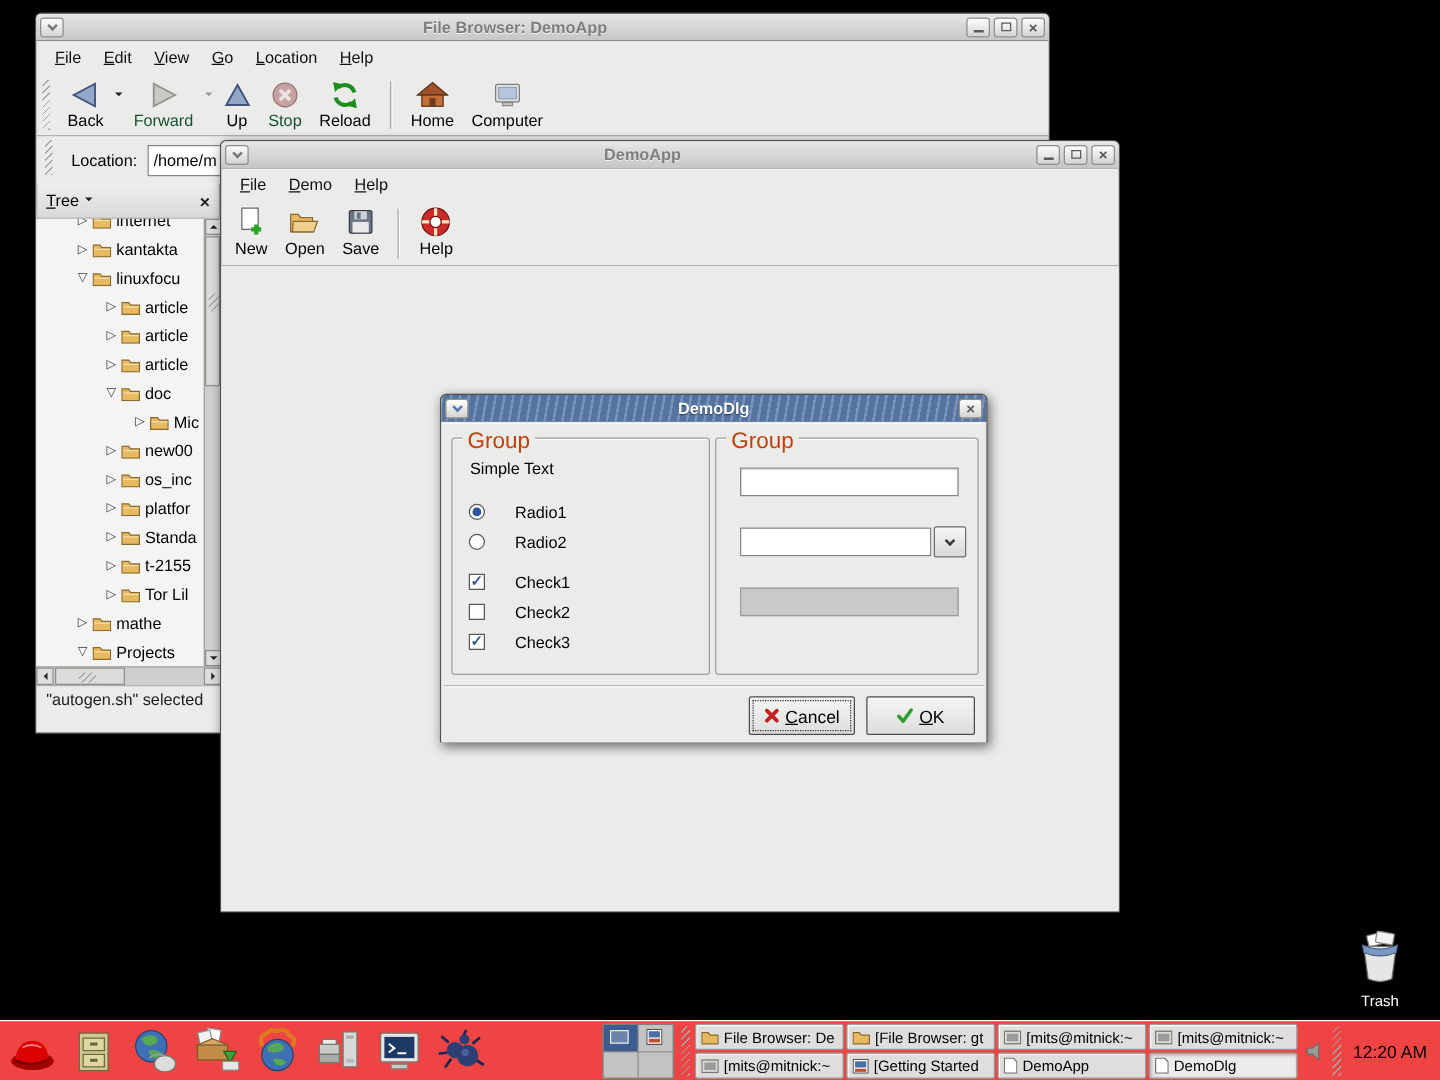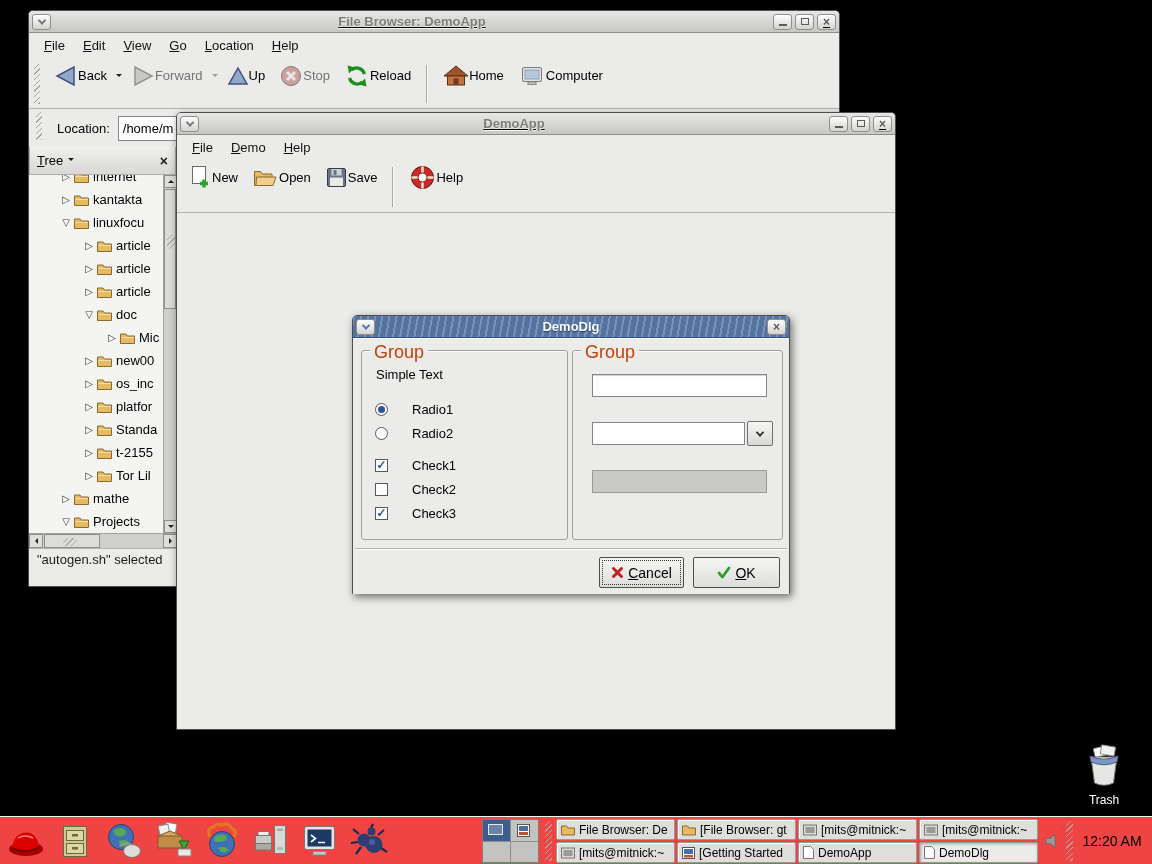--- a/index.html
+++ b/index.html
@@ -5,21 +5,21 @@
   * { margin:0; padding:0; box-sizing:border-box; }
   html,body { width:1152px; height:864px; }
   body { font-family:"Liberation Sans", sans-serif; background:#000; overflow:hidden; }
   #desktop { position:relative; width:1152px; height:864px; background:#000; overflow:hidden; }
 
   
   .window { position:absolute; background:#ebebe9; border:1px solid #4e4e4c;
             border-radius:5px 5px 0 0; box-shadow:2px 3px 9px rgba(0,0,0,.55); }
   .titlebar { height:22px; display:flex; align-items:center; gap:3px; padding:0 3px;
               border-radius:4px 4px 0 0; border-bottom:1px solid #8e8e8c; }
-  .titlebar.inactive { background:linear-gradient(#e7e7e5,#c7c7c5);text-decoration:underline; }
+  .titlebar.inactive { background:linear-gradient(#e7e7e5,#c7c7c5); }
   .titlebar.active {
       background:repeating-linear-gradient(100deg,#7892bc 0 2px,#54749f 2px 7px);
       border-bottom:1px solid #31507c; }
   .title-text { flex:1; text-align:center; font-size:13px; font-weight:bold;
                 white-space:nowrap; overflow:hidden; }
   .titlebar.inactive .title-text { color:#7d7d7b; text-shadow:0 1px 0 #f4f4f2; }
   .titlebar.active .title-text { color:#fff; text-shadow:0 1px 1px #24385c; }
   .tb-btn { width:19px; height:16px; border:1px solid #8f8f8d; border-radius:3px;
             background:linear-gradient(#fefefe,#d3d3d1); display:flex; align-items:center;
             justify-content:center; flex:none; }
@@ -33,23 +33,23 @@
   .menubar { display:flex; align-items:center; padding:1px 6px; height:25px; font-size:13px; color:#111; }
   .menu-item { padding:3px 9px; }
   .mnemonic { display:inline-block; }
   .mnemonic::first-letter { text-decoration:underline; }
 
   .toolbar { display:flex; align-items:flex-start; padding:3px 4px 1px 4px;
              border-bottom:1px solid #b2b2b0; }
   .handle-v { width:6px; align-self:stretch; margin:3px 7px 3px 1px;
               background:repeating-linear-gradient(135deg, transparent 0 3px, #a6a6a4 3px 4px); }
   .tool-wrap { display:flex; align-items:flex-start; }
-  .tool { display:flex; flex-direction:row; align-items:center; padding:1px 7px; font-size:13px; color:#000; }
+  .tool { display:flex; flex-direction:column; align-items:center; padding:1px 7px; font-size:13px; color:#000; }
   .tool .ticon { height:27px; display:flex; align-items:center; }
-  .tool.disabled .tlabel { color:#737373;text-align:right; }
+  .tool.disabled .tlabel { color:#14532d;text-align:right; }
   .tool-drop { margin-top:11px; padding:2px; }
   .drop-tri { display:block; width:0; height:0; border:3.5px solid transparent; border-top-color:#1c1c1a; }
   .tool.disabled + .tool-drop .drop-tri, .tool-drop.disabled .drop-tri { border-top-color:#9c9c9a; }
   .toolbar-sep { width:0; border-left:1px solid #a8a8a6; border-right:1px solid #fbfbf9;
                  align-self:stretch; margin:4px 8px; }
 
   
   #fb { left:28px; top:10px; width:812px; height:577px; }
   #fb-locbar { height:38px; display:flex; align-items:center; padding:0 6px; gap:8px; }
   #fb-locbar .label { font-size:13px; color:#000; }

